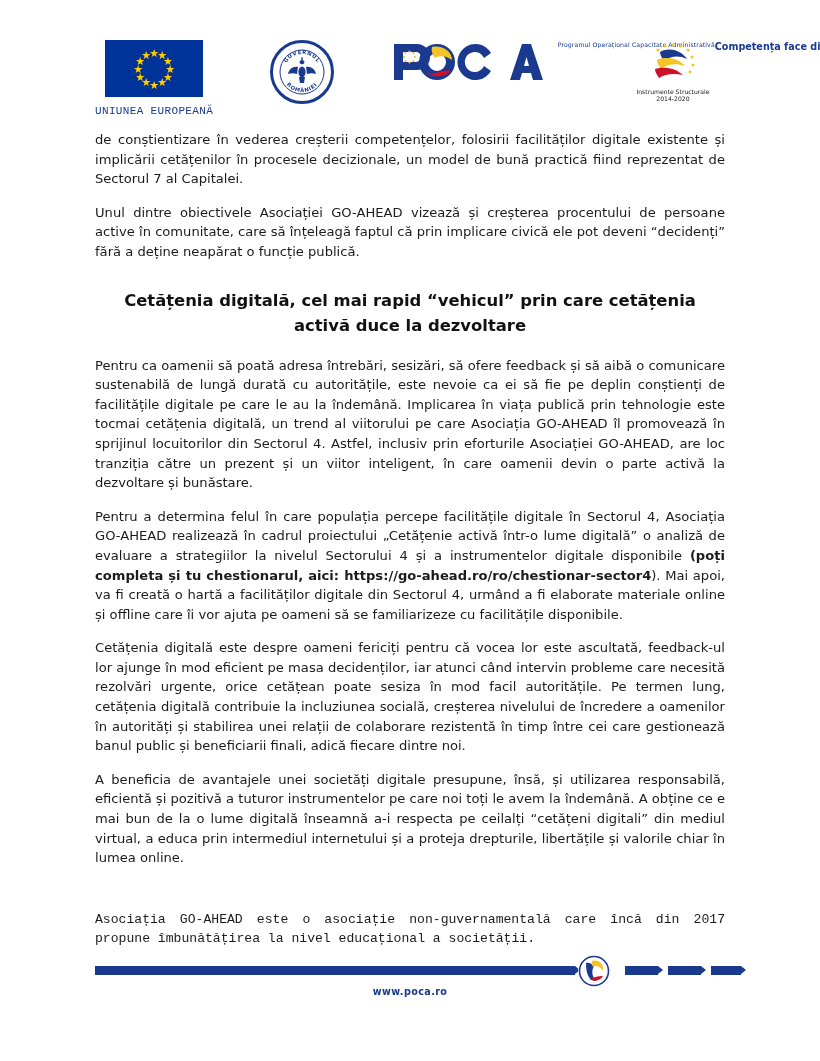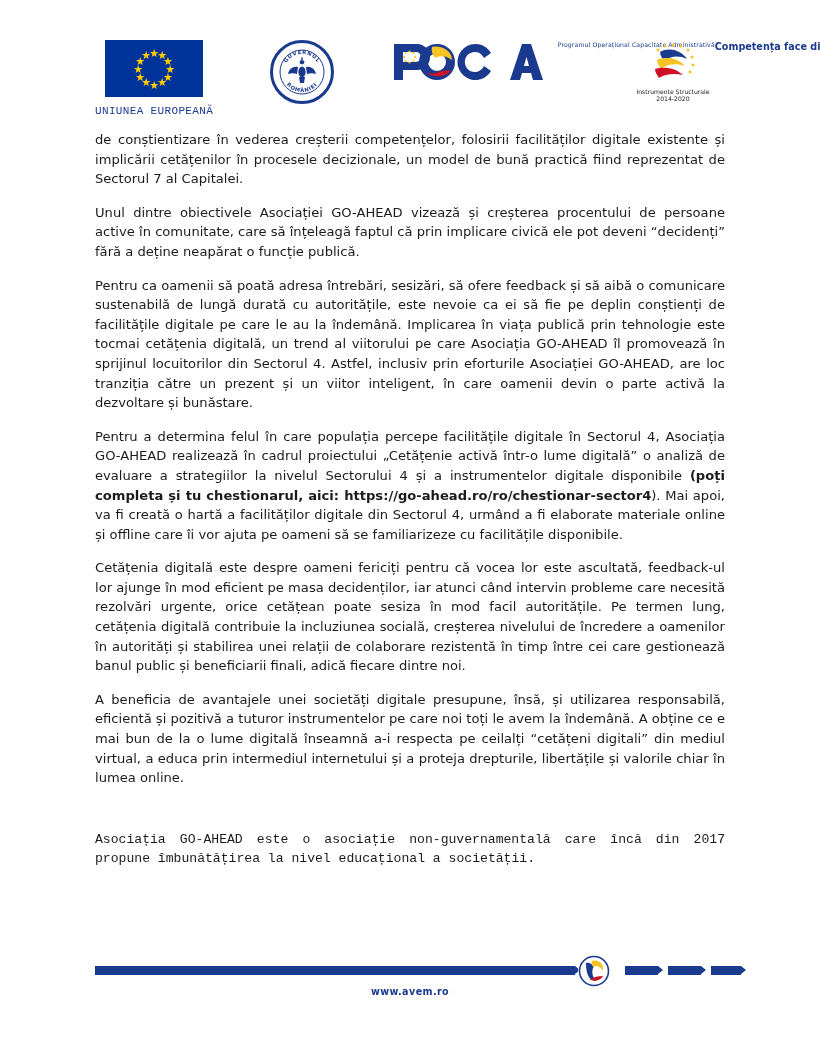--- a/index.html
+++ b/index.html
@@ -343,20 +343,21 @@
       <div class="si-cap2">2014-2020</div>
     </div>
 
   </div>
 
   <div class="content">
 
     <p class="body">de conștientizare în vederea creșterii competențelor, folosirii facilităților digitale existente și implicării cetățenilor în procesele decizionale, un model de bună practică fiind reprezentat de Sectorul 7 al Capitalei.</p>
     <p class="body">Unul dintre obiectivele Asociației GO-AHEAD vizează și creșterea procentului de persoane active în comunitate, care să înțeleagă faptul că prin implicare civică ele pot deveni “decidenți” fără a deține neapărat o funcție publică.</p>
 
+    <h2 class="section-title">Cetățenia digitală, cel mai rapid “vehicul” prin care cetățenia activă duce la dezvoltare</h2>
 
     <p class="body">Pentru ca oamenii să poată adresa întrebări, sesizări, să ofere feedback și să aibă o comunicare sustenabilă de lungă durată cu autoritățile, este nevoie ca ei să fie pe deplin conștienți de facilitățile digitale pe care le au la îndemână. Implicarea în viața publică prin tehnologie este tocmai cetățenia digitală, un trend al viitorului pe care Asociația GO-AHEAD îl promovează în sprijinul locuitorilor din Sectorul 4. Astfel, inclusiv prin eforturile Asociației GO-AHEAD, are loc tranziția către un prezent și un viitor inteligent, în care oamenii devin o parte activă la dezvoltare și bunăstare.</p>
 
     <p class="body"><span>Pentru a determina felul în care populația percepe facilitățile digitale în Sectorul 4, Asociația GO-AHEAD realizează în cadrul proiectului „Cetățenie activă într-o lume digitală” o analiză de evaluare a strategiilor la nivelul Sectorului 4 și a instrumentelor digitale disponibile </span><span class="bold-run">(poți completa și tu chestionarul, aici: https://go-ahead.ro/ro/chestionar-sector4</span><span>). Mai apoi, va fi creată o hartă a facilităților digitale din Sectorul 4, urmând a fi elaborate materiale online și offline care îi vor ajuta pe oameni să se familiarizeze cu facilitățile disponibile.</span></p>
 
     <p class="body">Cetățenia digitală este despre oameni fericiți pentru că vocea lor este ascultată, feedback-ul lor ajunge în mod eficient pe masa decidenților, iar atunci când intervin probleme care necesită rezolvări urgente, orice cetățean poate sesiza în mod facil autoritățile. Pe termen lung, cetățenia digitală contribuie la incluziunea socială, creșterea nivelului de încredere a oamenilor în autorități și stabilirea unei relații de colaborare rezistentă în timp între cei care gestionează banul public și beneficiarii finali, adică fiecare dintre noi.</p>
 
     <p class="body">A beneficia de avantajele unei societăți digitale presupune, însă, și utilizarea responsabilă, eficientă și pozitivă a tuturor instrumentelor pe care noi toți le avem la îndemână. A obține ce e mai bun de la o lume digitală înseamnă a-i respecta pe ceilalți “cetățeni digitali” din mediul virtual, a educa prin intermediul internetului și a proteja drepturile, libertățile și valorile chiar în lumea online.</p>
 
     <div class="spacer-block"></div>
@@ -373,16 +374,16 @@
           <circle cx="17" cy="17" r="14.5" fill="none" stroke="#1a3a8f" stroke-width="1.6"></circle>
           <path d="M9,9 C9,22 13,27 20,27 C15,24 14,17 17,12 C14,9 11,8 9,9 Z" fill="#1a3a8f"></path>
           <path d="M15,7 C23,5 27,11 26,17 C23,12 19,11 16,13 C15,11 14,9 15,7 Z" fill="#F6C324"></path>
           <path d="M10,23 C14,28 23,28 26,22 C21,22 17,23 14,25 C12,25 11,24 10,23 Z" fill="#CE1126"></path>
         </svg>
       </div>
       <div class="bar-seg s1"></div>
       <div class="bar-seg s2"></div>
       <div class="bar-seg s3"></div>
     </div>
-    <div class="footer-url">www.avem.ro</div>
+    <div class="footer-url">www.poca.ro</div>
   </div>
 
 </div>
 
 </body></html>

